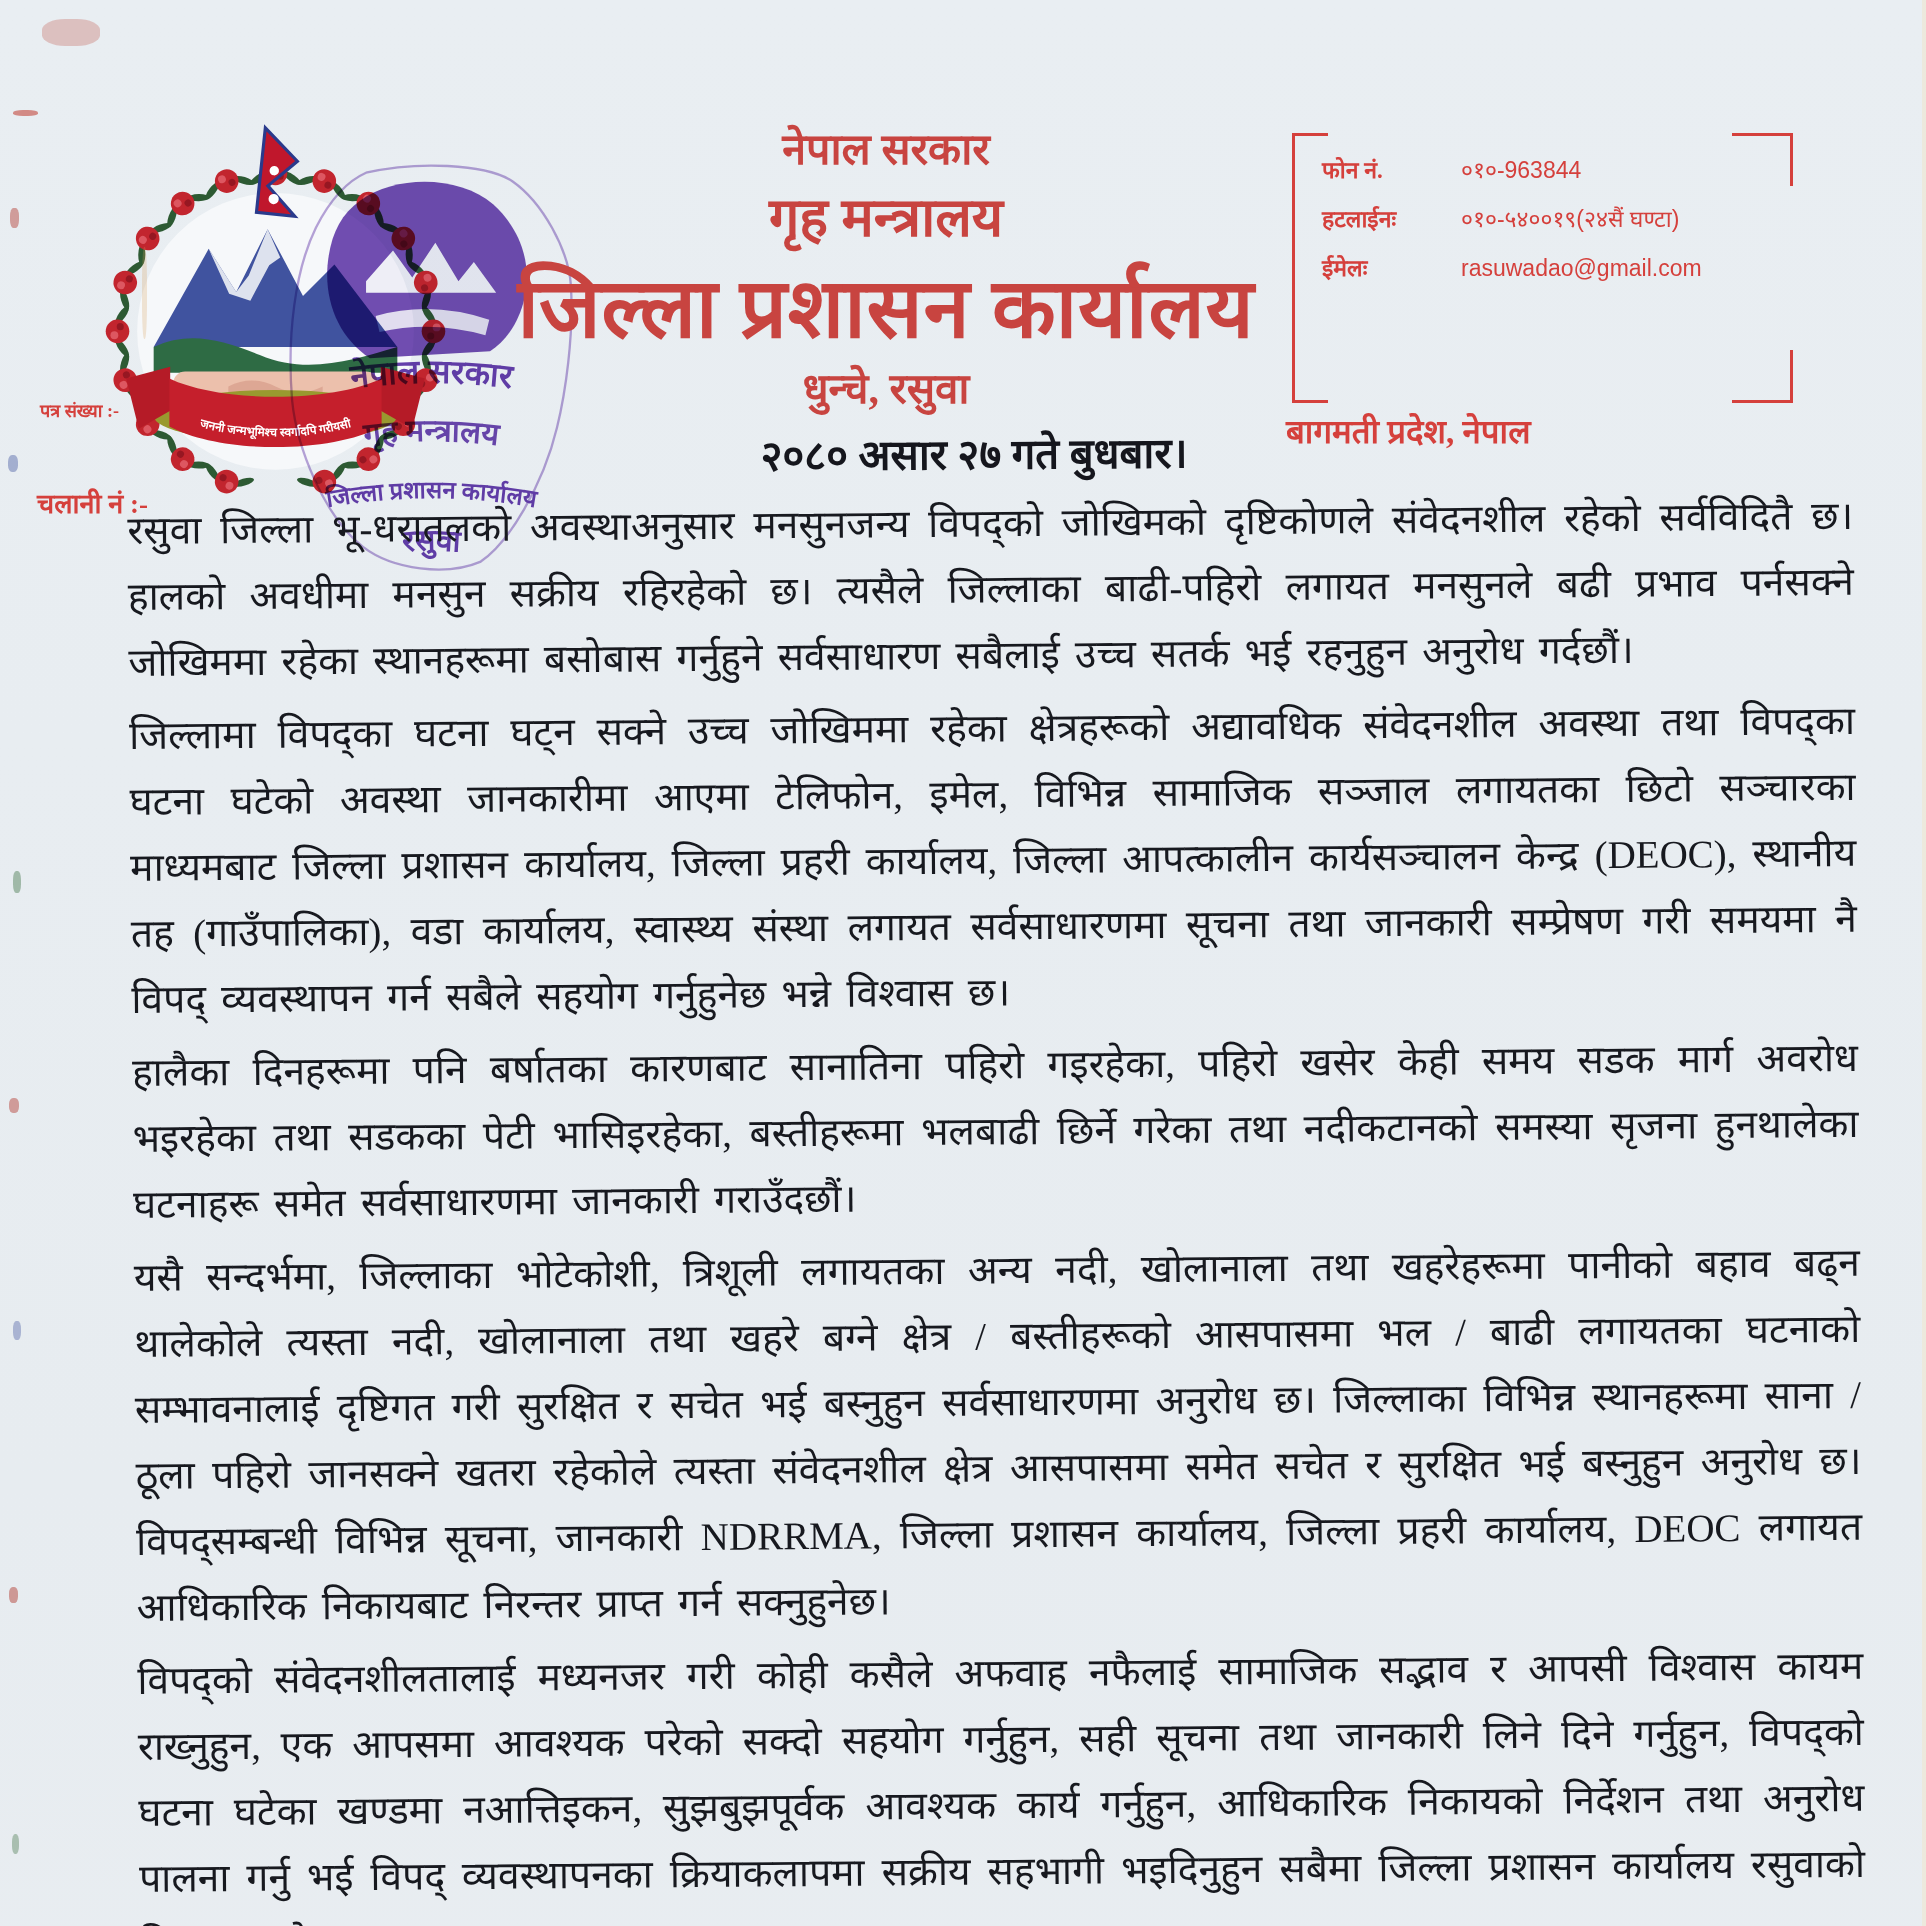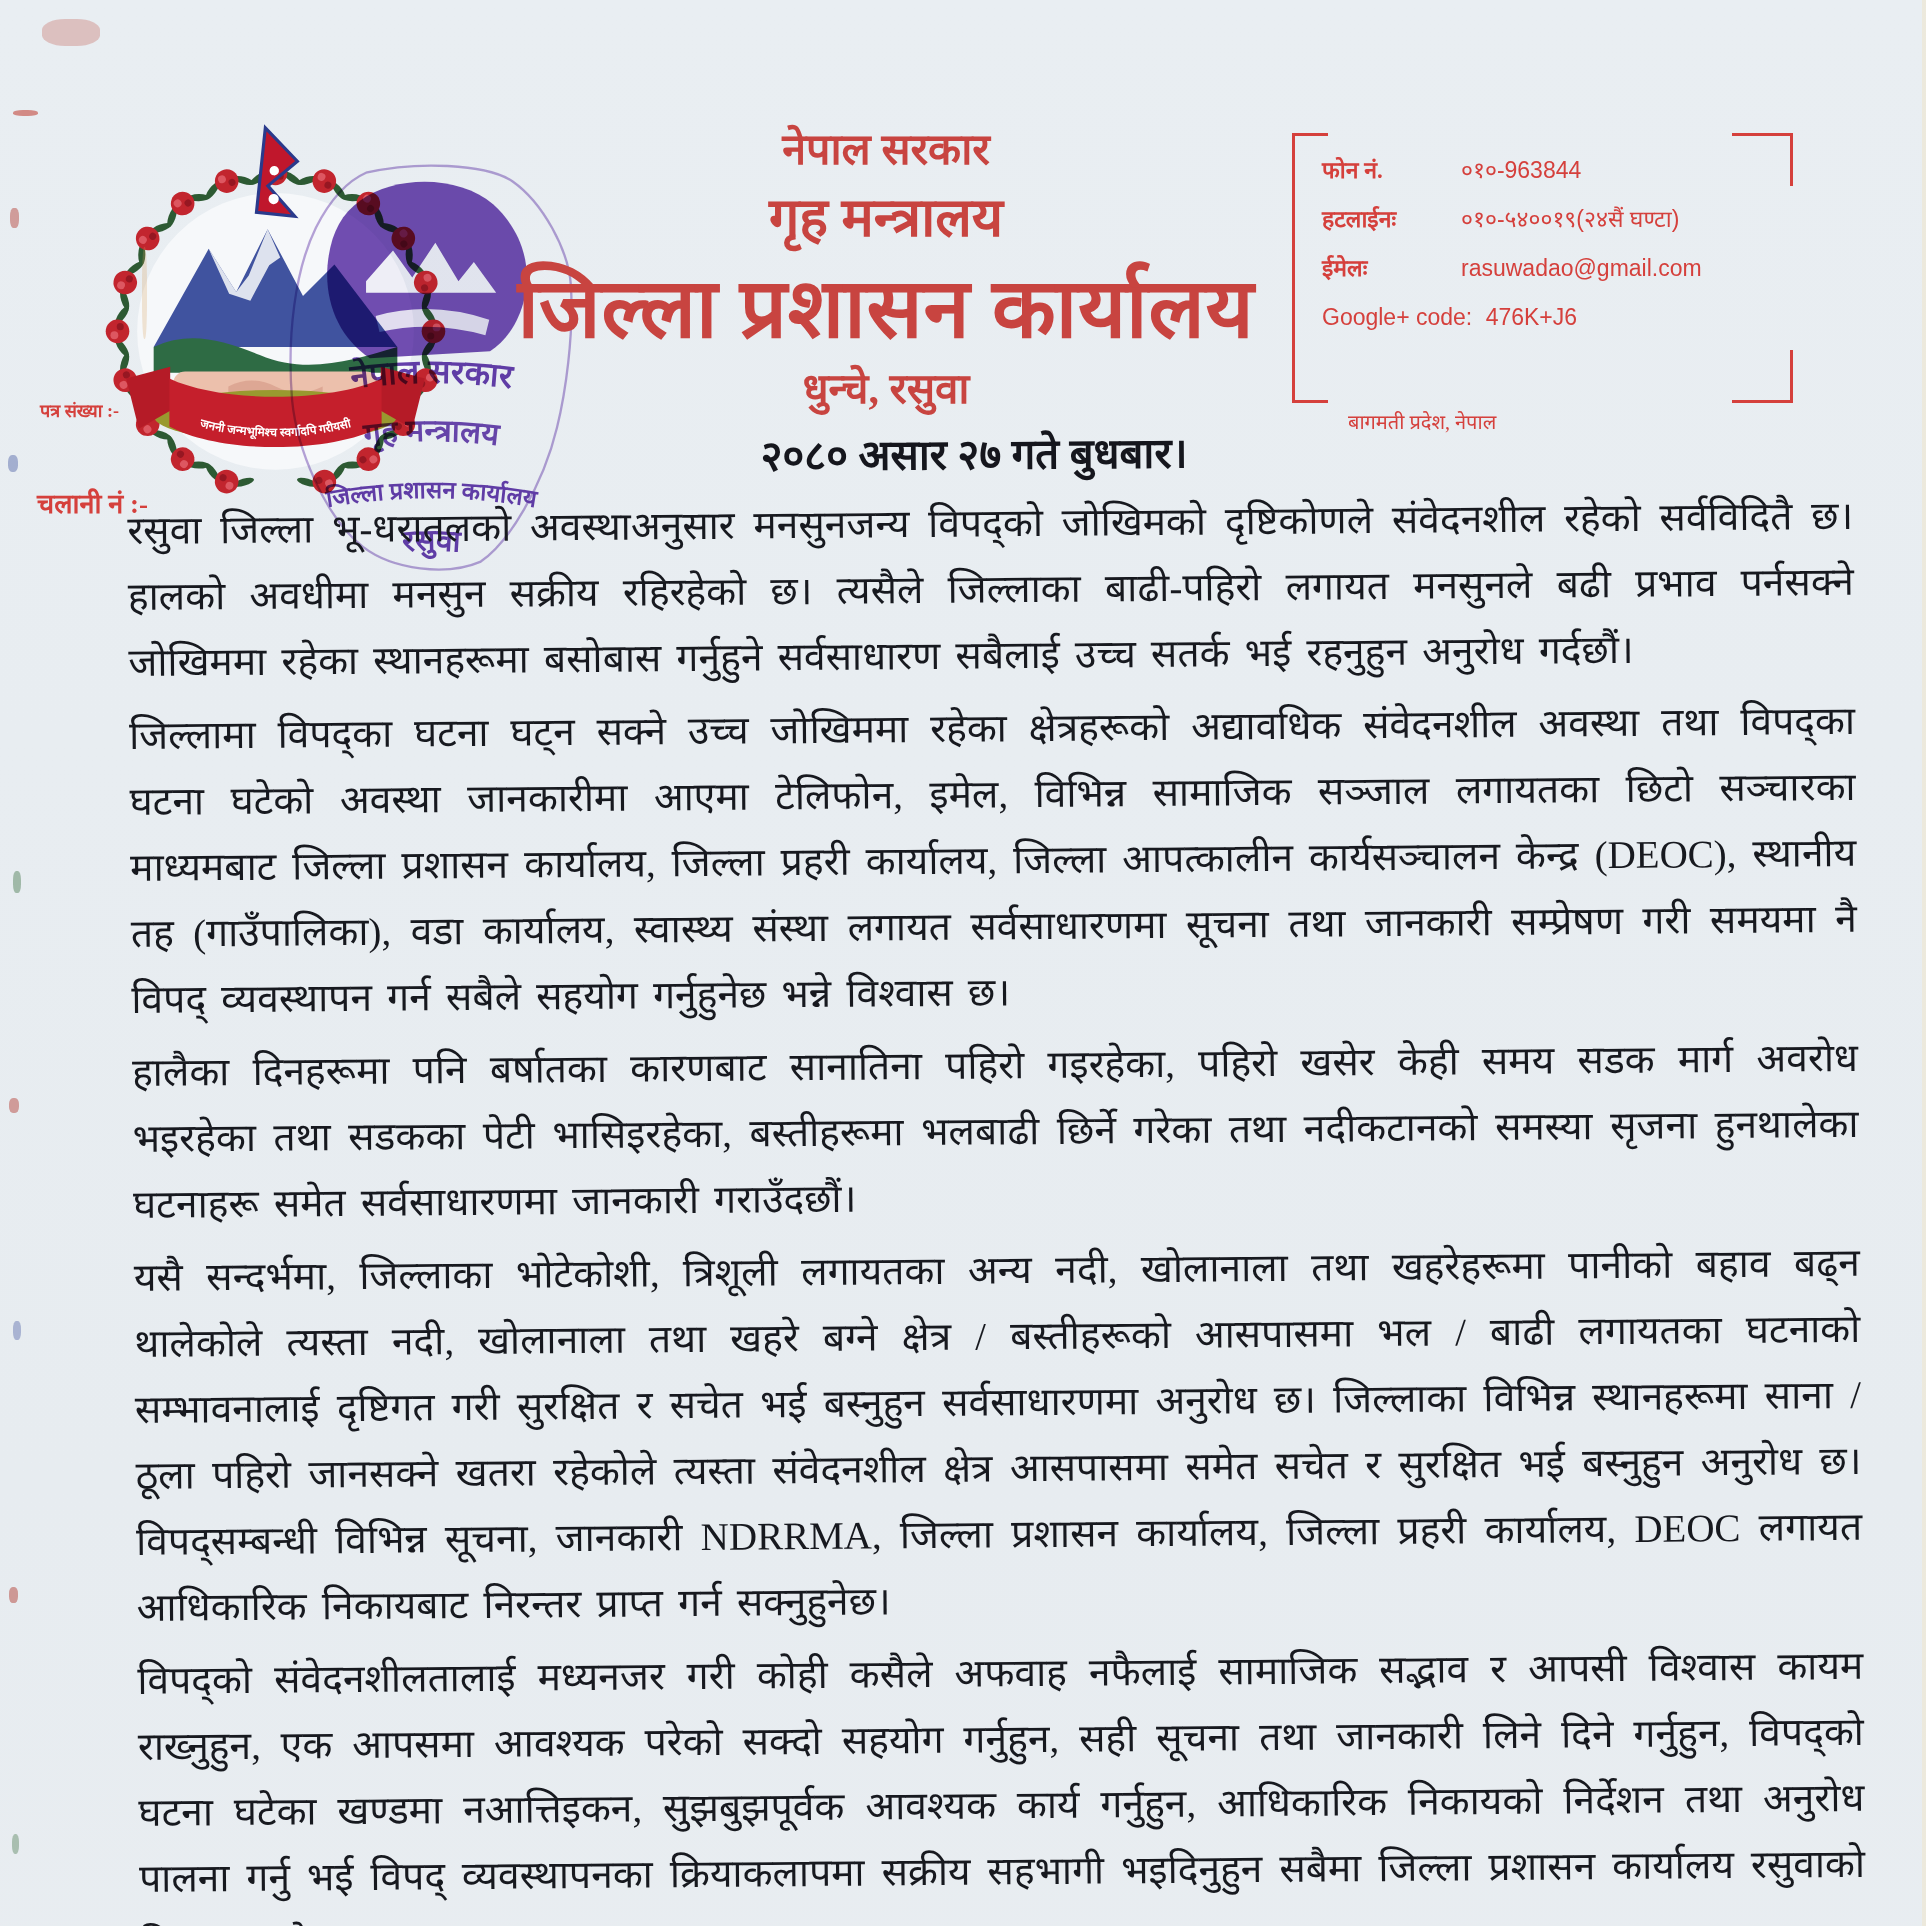--- a/index.html
+++ b/index.html
@@ -33,21 +33,21 @@
     border-top:3.9px solid var(--red2);border-right:3.9px solid var(--red2);}
   .cb-br{position:absolute;right:0;bottom:0;width:58px;height:50px;
     border-bottom:3.9px solid var(--red2);border-right:3.9px solid var(--red2);}
   .cb-rows{position:absolute;left:30px;top:13px;width:458px;font-size:23px;line-height:49px;}
   .cb-row{display:flex;white-space:nowrap;}
   .cb-label{flex:0 0 139px;font-weight:700;}
   .cb-value{font-family:"Liberation Sans","DejaVu Sans",sans-serif;}
   .cb-row.latin{display:block;font-family:"Liberation Sans","DejaVu Sans",sans-serif;}
   .cb-row.latin .cb-label{display:inline;font-weight:400;margin-right:7px;}
   .cb-row.latin .cb-value{display:inline;}
-  .province{position:absolute;left:1348px;top:408px;font-size:20px;font-weight:400;color:var(--red2);}
+  .province{position:absolute;left:1286px;top:408px;font-size:33px;font-weight:700;color:var(--red2);}
   .letter-no{position:absolute;left:40px;top:398px;font-size:18px;font-weight:700;color:var(--red2);}
   .dispatch-no{position:absolute;left:37px;top:484px;font-size:27px;font-weight:700;color:var(--red2);}
   .date-line{position:absolute;left:639px;top:424px;width:670px;text-align:center;
     font-size:42px;font-weight:600;color:#15161d;transform:rotate(-0.4deg);}
   
   .body-text{position:absolute;left:127px;top:498px;width:1726px;
     font-size:39px;line-height:66px;text-align:justify;word-spacing:5.4px;
     color:#17191f;transform:rotate(-0.5deg);transform-origin:left top;}
   .body-text p{margin:0 0 7px 0;}
   
@@ -261,24 +261,20 @@
         <span class="cb-value">०१०-963844</span>
       </div>
       <div class="cb-row">
         <span class="cb-label">हटलाईनः</span>
         <span class="cb-value">०१०-५४००१९(२४सैं घण्टा)</span>
       </div>
       <div class="cb-row">
         <span class="cb-label">ईमेलः</span>
         <span class="cb-value">rasuwadao@gmail.com</span>
       </div>
-      <div class="cb-row latin">
-        <span class="cb-label">Google+ code:</span>
-        <span class="cb-value">476K+J6</span>
-      </div>
     </div>
   </div>
 
   <div class="province">बागमती प्रदेश, नेपाल</div>
   <div class="letter-no">पत्र संख्या :-</div>
   <div class="dispatch-no">चलानी नं :-</div>
   <div class="date-line">२०८० असार २७ गते बुधबार।</div>
 
   <div class="body-text">
     <p>रसुवा जिल्ला भू-धरातलको अवस्थाअनुसार मनसुनजन्य विपद्को जोखिमको दृष्टिकोणले संवेदनशील रहेको सर्वविदितै छ। हालको अवधीमा मनसुन सक्रीय रहिरहेको छ। त्यसैले जिल्लाका बाढी-पहिरो लगायत मनसुनले बढी प्रभाव पर्नसक्ने जोखिममा रहेका स्थानहरूमा बसोबास गर्नुहुने सर्वसाधारण सबैलाई उच्च सतर्क भई रहनुहुन अनुरोध गर्दछौं।</p>

